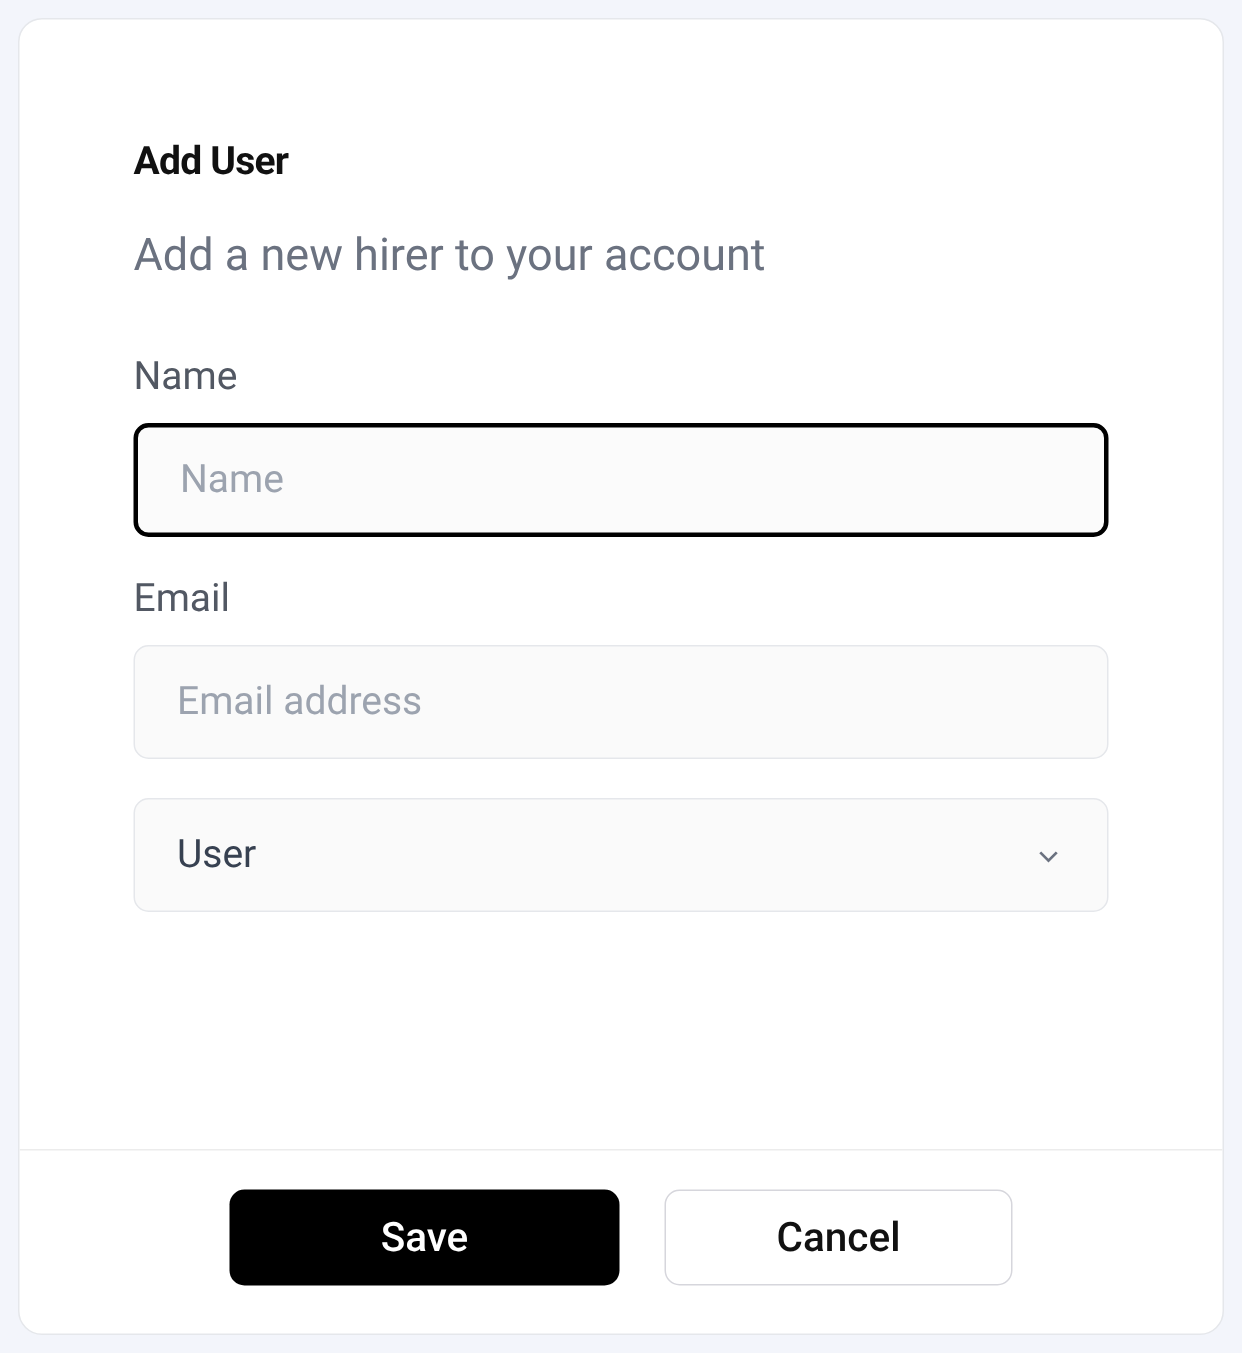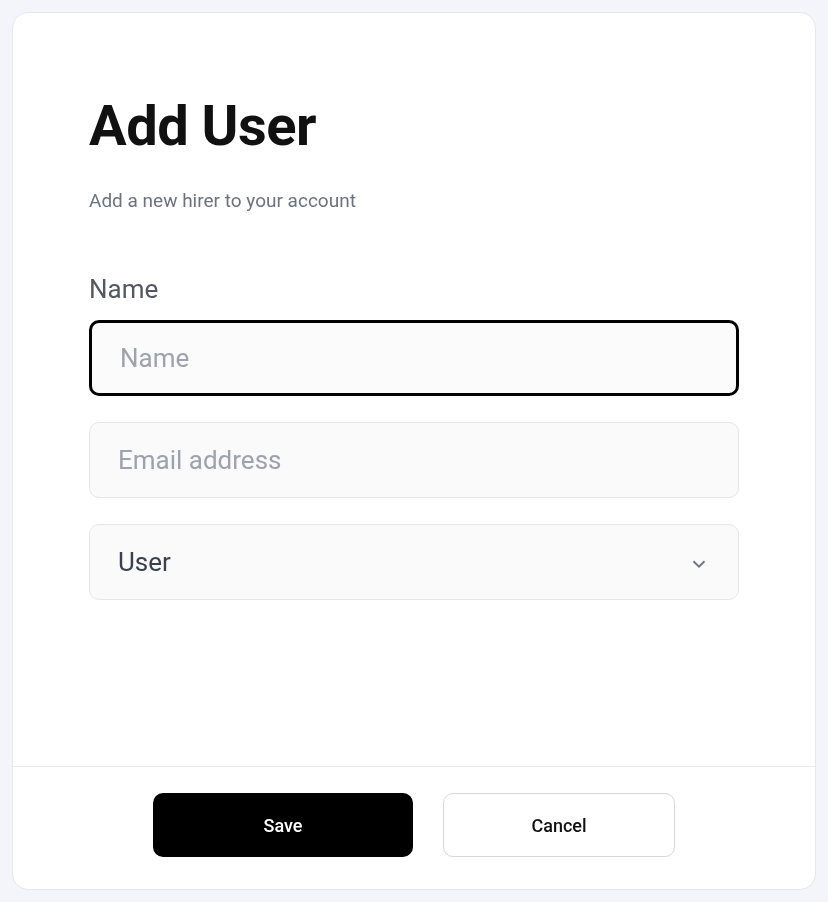--- a/index.html
+++ b/index.html
@@ -26,31 +26,31 @@
       flex-direction: column;
       overflow: hidden;
     }
 
     .modal-body {
       flex: 1;
       padding: 80px 76px 40px 76px;
     }
 
     .title {
-      font-size: 56px;
+      font-size: 26px;
       font-weight: 700;
       color: #111111;
       margin-bottom: 30px;
       letter-spacing: -0.5px;
     }
 
     .subtitle {
-      font-size: 19px;
+      font-size: 30px;
       color: #6b7280;
-      margin-bottom: 62px;
+      margin-bottom: 48px;
     }
 
     .field {
       margin-bottom: 26px;
     }
 
     .label {
       display: block;
       font-size: 26px;
       color: #525863;
@@ -120,21 +120,21 @@
       padding: 26px 76px 32px 76px;
       display: flex;
       gap: 30px;
       justify-content: center;
     }
 
     .btn {
       height: 64px;
       min-width: 226px;
       border-radius: 10px;
-      font-size: 18px;
+      font-size: 27px;
       font-weight: 500;
       cursor: pointer;
       display: inline-flex;
       align-items: center;
       justify-content: center;
       font-family: inherit;
     }
 
     .btn-primary {
       background: #000000;
@@ -157,20 +157,21 @@
   <div class="modal-body">
     <h1 class="title">Add User</h1>
     <p class="subtitle">Add a new hirer to your account</p>
 
     <div class="field">
       <label class="label">Name</label>
       <input type="text" class="text-input focused" placeholder="Name" style="">
     </div>
 
     <div class="field">
+      <label class="label">Email</label>
       <input type="text" class="text-input" placeholder="Email address" style="">
     </div>
 
     <div class="field">
       <div class="select-wrapper">
         <div class="select-input">
           <span>User</span>
           <span class="chevron">
             <svg viewBox="0 0 24 24">
                 <polyline points="6 9 12 15 18 9"></polyline>

